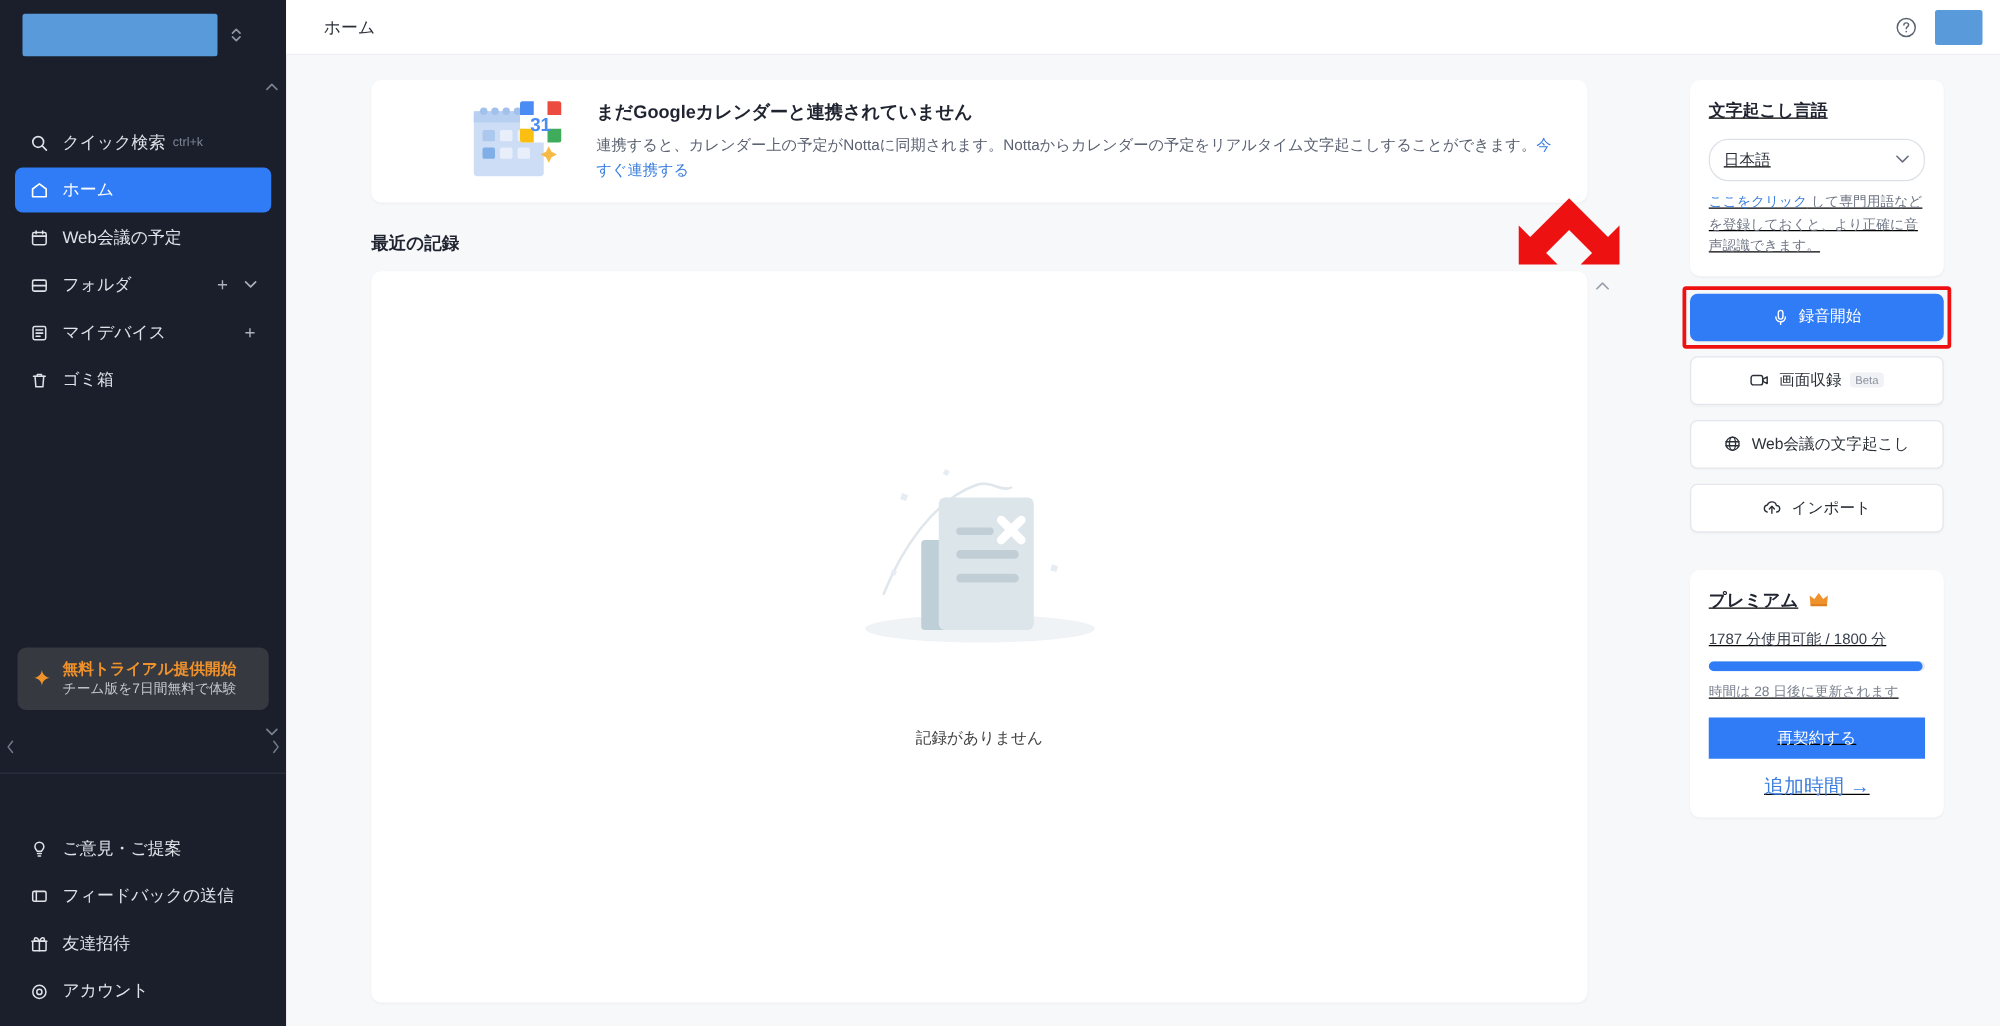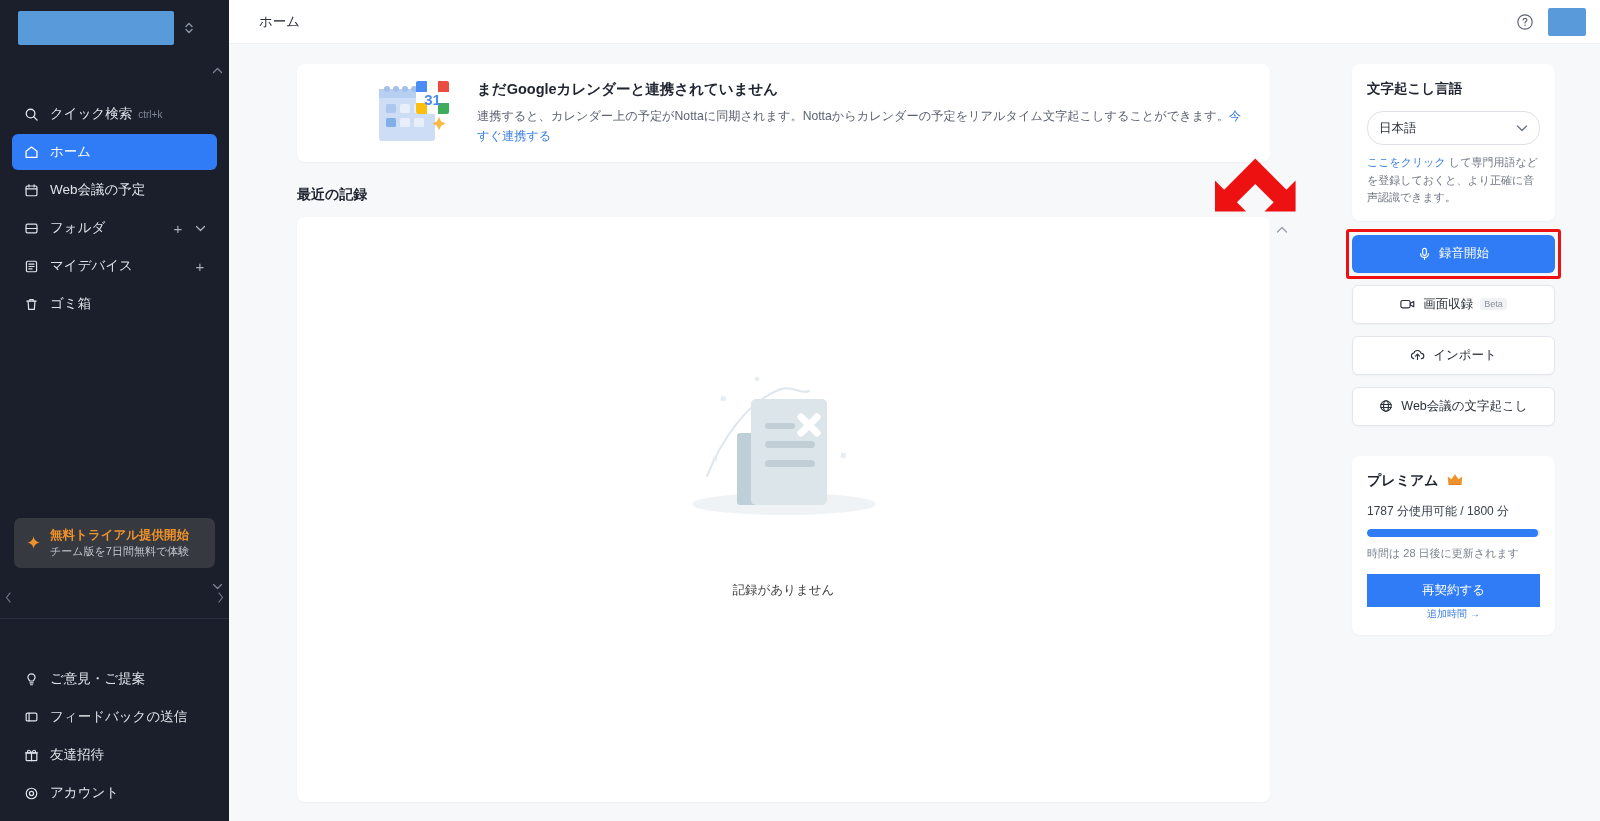--- a/index.html
+++ b/index.html
@@ -165,20 +165,21 @@
 
   
   .right-col {
     width: 262px; flex: 0 0 262px;
     padding: 0 45px 0 14px;
   }
   .panel {
     background: #ffffff; border-radius: 8px;
     padding: 16px 15px 14px 15px;
     box-shadow: 0 1px 2px rgba(16,24,40,.04);
+    text-decoration: underline;
   }
   .panel-title { font-size: 13.5px; font-weight: bold; color: #1f2430; margin-bottom: 13px; }
   .lang-select {
     height: 34px; border: 1px solid #dde1e7; border-radius: 16px;
     display: flex; align-items: center; padding: 0 11px;
     font-size: 12.5px; color: #2b3038; cursor: pointer;
   }
   .lang-select .chev { margin-left: auto; color: #6b7280; font-size: 11px; }
   .panel-note { font-size: 11px; color: #6f7684; line-height: 1.6; margin-top: 9px; }
   .note-link { color: #3b7fe0; cursor: pointer; }
@@ -211,21 +212,21 @@
   .prem-usage { font-size: 12px; color: #39404d; margin-top: 13px; }
   .prog-track { height: 8px; background: #e6e9ee; border-radius: 4px; margin-top: 9px; overflow: hidden; }
   .prog-fill { height: 8px; background: #2f7cf6; border-radius: 4px; }
   .prem-renew { font-size: 11px; color: #7b8290; margin-top: 9px; }
   .prem-btn {
     margin-top: 13px; height: 33px; background: #2f7cf6; color: #fff;
     border-radius: 0; display: flex; align-items: center; justify-content: center;
     font-size: 12.5px; cursor: pointer;
   }
   .prem-link {
-    text-align: center; font-size: 10px;
+    margin-top: 12px; text-align: center; font-size: 16px;
     color: #3b7fe0; cursor: pointer;
   }
 
   
   .red-arrow {
     position: absolute; left: 1208px; top: 152px;
     width: 96px; height: 88px; pointer-events: none; z-index: 40;
   }
 </style>
 </head>
@@ -530,39 +531,39 @@
                 <rect x="1" y="2" width="10.5" height="8.4" rx="2"></rect>
                 <path d="M11.8 5.2L15.6 3.2V9.2L11.8 7.2Z"></path>
               </svg>
           </span>
           <span>画面収録</span>
           <span class="beta-tag">Beta</span>
         </div>
 
         <div class="action-btn">
           <span class="bi">
-            <svg width="15" height="13" viewBox="0 0 17 14" fill="none" stroke="#2b3038" stroke-width="1.25" stroke-linecap="round" stroke-linejoin="round">
-                <path d="M4.2 10.5A3.2 3.2 0 0 1 4.4 4.2A4.3 4.3 0 0 1 12.6 4.6A2.9 2.9 0 0 1 12.8 10.5"></path>
-                <path d="M8.5 11.6V5.6"></path>
-                <path d="M6.2 7.7L8.5 5.4L10.8 7.7"></path>
-              </svg>
-          </span>
-          <span>インポート</span>
-        </div>
-
-        <div class="action-btn">
-          <span class="bi">
             <svg width="14" height="14" viewBox="0 0 16 16" fill="none" stroke="#2b3038" stroke-width="1.25" stroke-linecap="round" stroke-linejoin="round">
                 <circle cx="8" cy="8" r="6"></circle>
                 <path d="M2 6.2H14"></path>
                 <path d="M2 9.8H14"></path>
                 <ellipse cx="8" cy="8" rx="2.8" ry="6"></ellipse>
               </svg>
           </span>
           <span>Web会議の文字起こし</span>
+        </div>
+
+        <div class="action-btn">
+          <span class="bi">
+            <svg width="15" height="13" viewBox="0 0 17 14" fill="none" stroke="#2b3038" stroke-width="1.25" stroke-linecap="round" stroke-linejoin="round">
+                <path d="M4.2 10.5A3.2 3.2 0 0 1 4.4 4.2A4.3 4.3 0 0 1 12.6 4.6A2.9 2.9 0 0 1 12.8 10.5"></path>
+                <path d="M8.5 11.6V5.6"></path>
+                <path d="M6.2 7.7L8.5 5.4L10.8 7.7"></path>
+              </svg>
+          </span>
+          <span>インポート</span>
         </div>
 
         <div class="panel premium-panel">
           <div class="prem-title">
             <span>プレミアム</span>
             <span class="prem-badge">
               <svg width="16" height="13" viewBox="0 0 18 14">
                   <path d="M1.5 11.5L0.8 3.6L5 6.6L9 1.2L13 6.6L17.2 3.6L16.5 11.5Z" fill="#f0922b"></path>
                   <rect x="1.5" y="11.2" width="15" height="2" rx="0.8" fill="#e07f1c"></rect>
                 </svg>

